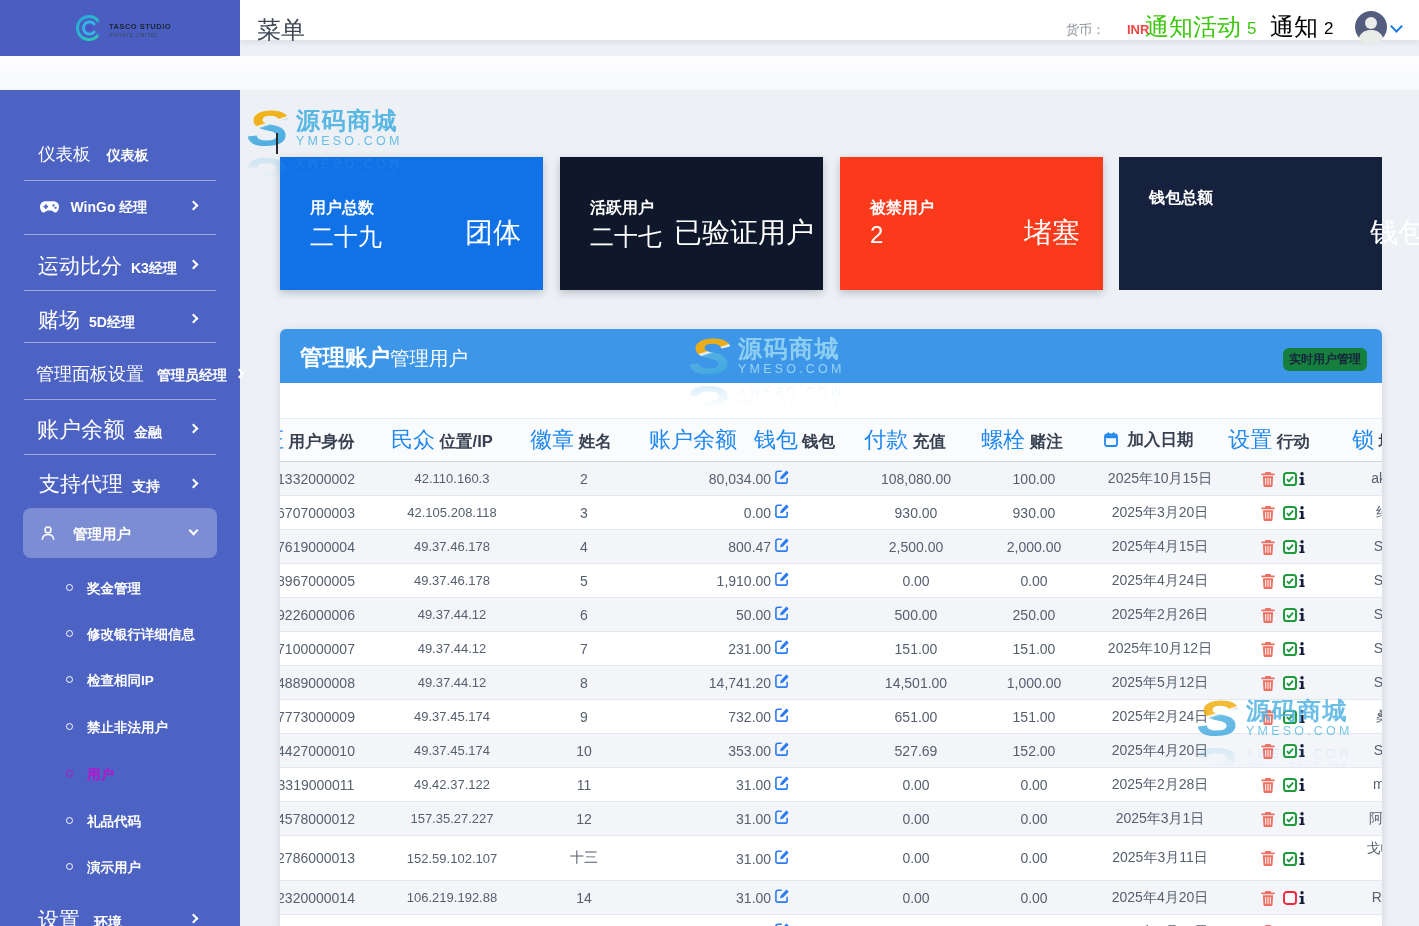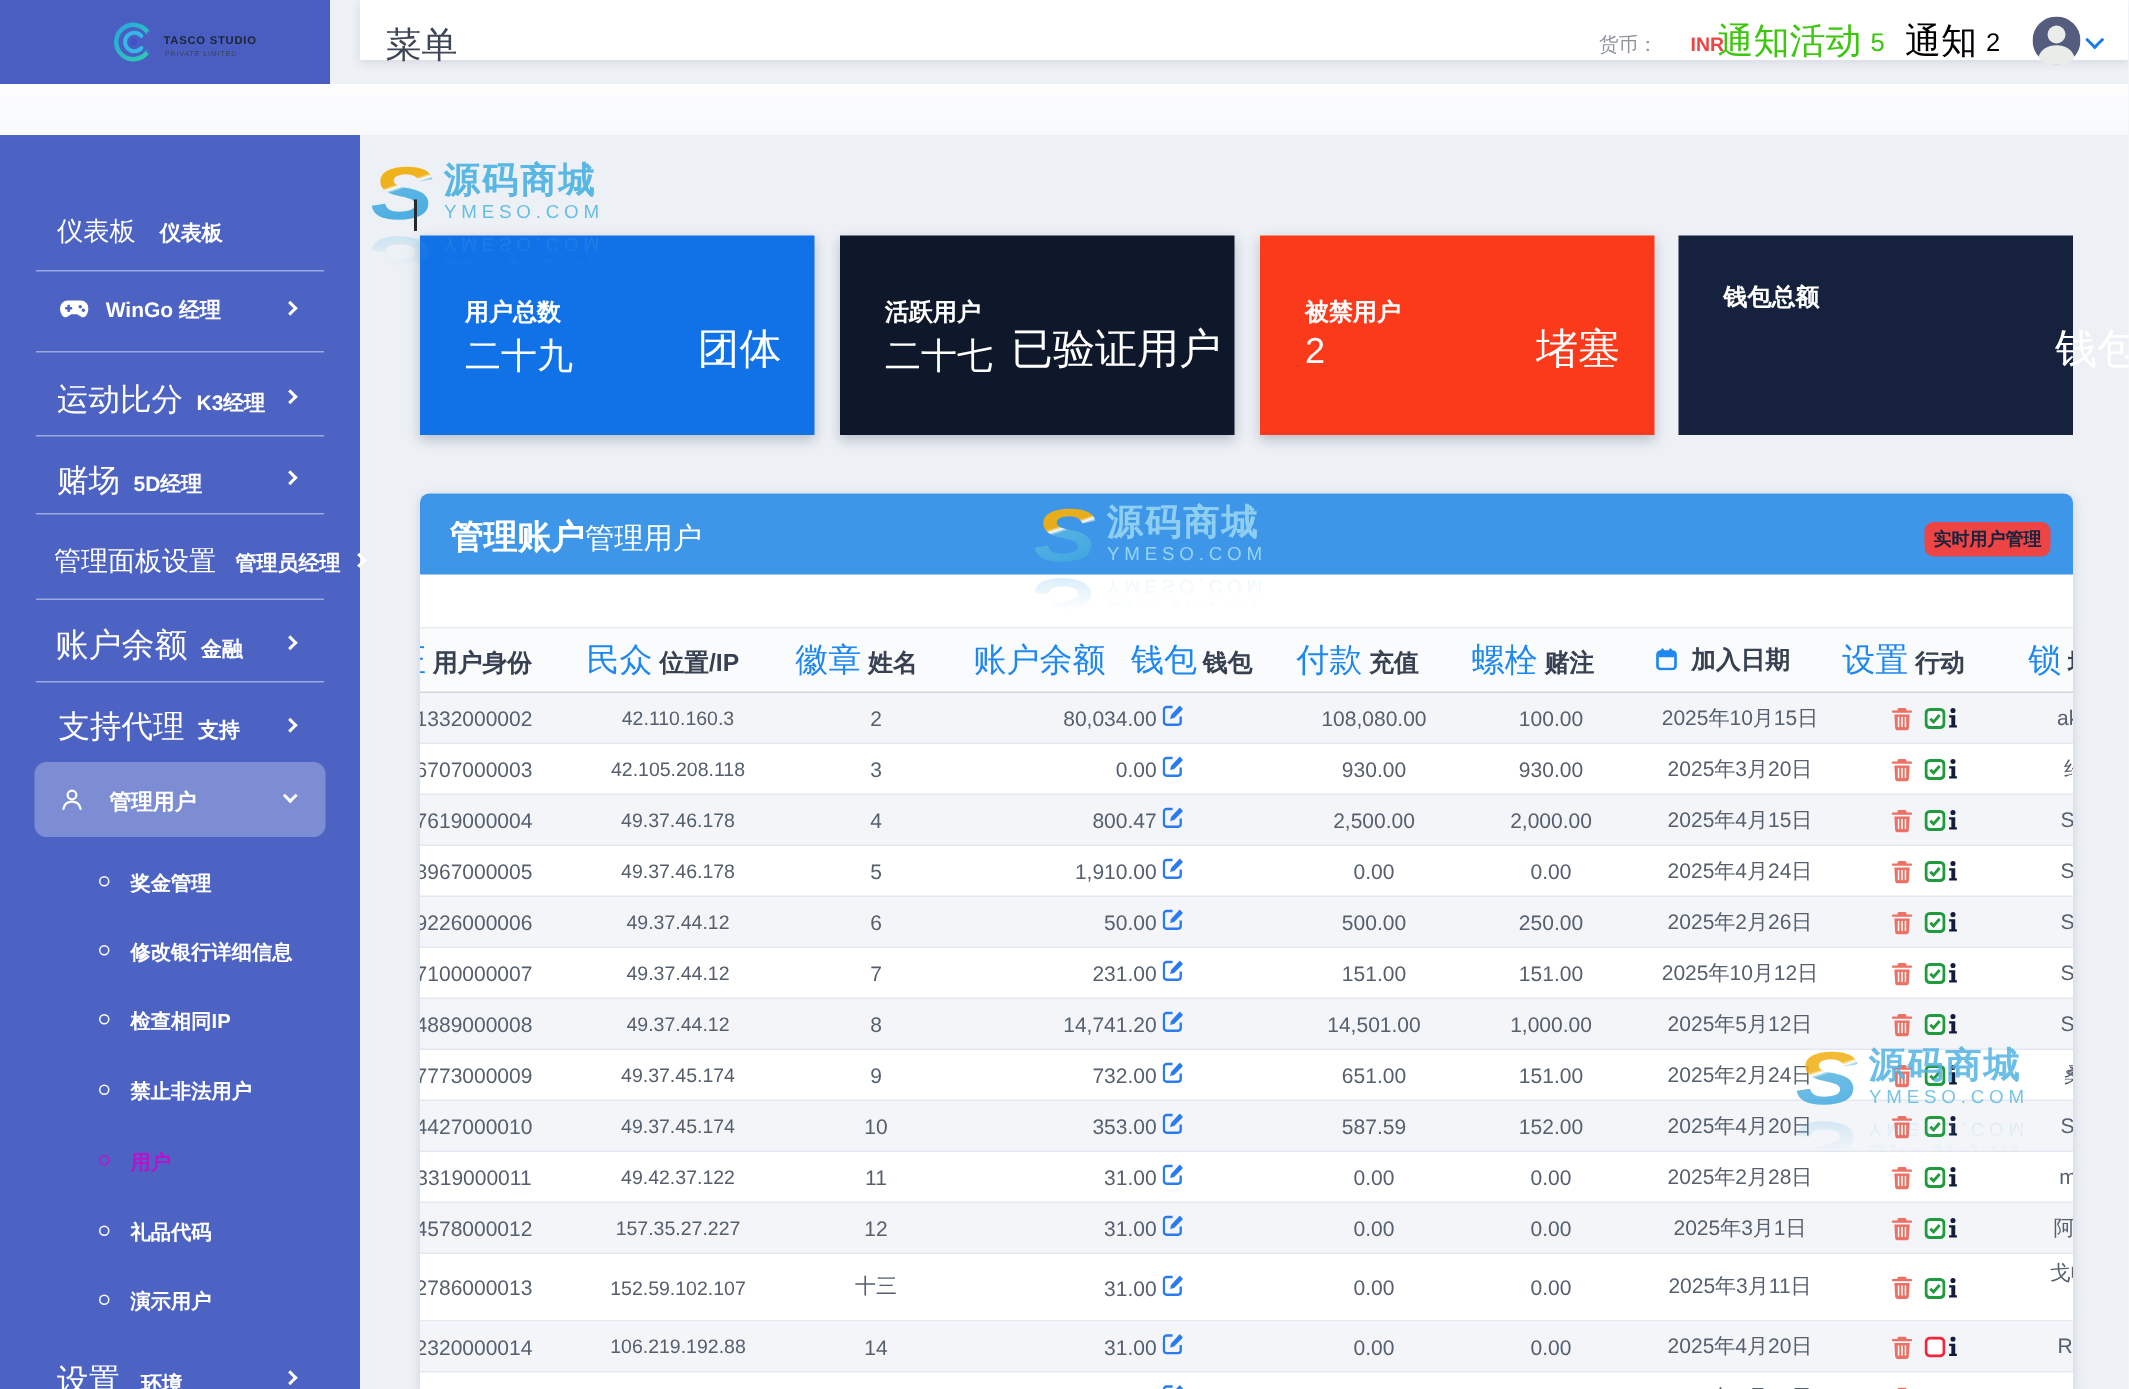--- a/index.html
+++ b/index.html
@@ -12,21 +12,21 @@
 #curr{position:absolute;left:826px;top:21px;font-size:13px;color:#8e939e}
 #curr b{font-size:13px;color:#ef4444;margin-left:22px}
 .notif{position:absolute;top:11px;font-size:24px}
 .notif sup{font-size:17px;position:relative;top:-1px;margin-left:6px;vertical-align:baseline}
 #ngreen{left:905px;color:#3cc70e}
 #nred{left:1030px;color:#000000}
 #avatar{position:absolute;left:1115px;top:11px;width:32px;height:32px}
 #hchev{position:absolute;left:1152px;top:22px;width:9px;height:9px;
  border-right:2.6px solid #1b79ec;border-bottom:2.6px solid #1b79ec;transform:rotate(45deg)}
 
-#sidetop{position:absolute;left:0;top:0;width:220px;height:56px;background:#4a5ec2;z-index:6}
+#sidetop{position:absolute;left:0;top:0;width:240px;height:56px;background:#4a5ec2;z-index:6}
 #slogo{position:absolute;left:74px;top:13px}
 #stx{position:absolute;left:109px;top:22px;font-size:7.5px;font-weight:bold;color:#1c2430;letter-spacing:0.5px;white-space:nowrap}
 #stx2{position:absolute;left:110px;top:32.5px;font-size:4.5px;color:#3a4450;letter-spacing:0.7px;white-space:nowrap}
 
 #band{position:absolute;left:0;top:56px;width:1419px;height:34px;background:linear-gradient(#fdfdfe,#f7f9fb);z-index:1}
 
 #sidebar{position:absolute;left:0;top:90px;width:240px;height:836px;background:#4d63c4;z-index:4;color:#fff}
 .mitem{position:absolute;left:38px;white-space:nowrap}
 .mbig{font-size:21px;font-weight:400;color:#fff}
 .mbig2{font-size:17.5px}
@@ -43,21 +43,21 @@
  box-shadow:0 3px 8px rgba(50,60,80,.28)}
 .clabel{position:absolute;left:30px;top:192px;font-size:16px;font-weight:600;position:absolute}
 .cnum{position:absolute;left:30px;font-size:24px;font-weight:500}
 .cright{position:absolute;font-size:28px;font-weight:500;white-space:nowrap}
 
 #panel{position:absolute;left:280px;top:329px;width:1102px;height:597px;background:#fff;
  border-radius:6px 6px 0 0;box-shadow:0 2px 8px rgba(40,50,70,.16);z-index:2}
 #phead{position:absolute;left:0;top:0;width:1102px;height:54px;background:#3d96e8;border-radius:6px 6px 0 0}
 #ptitle{position:absolute;left:20px;top:13px;color:#fff;font-size:22.5px;font-weight:bold}
 #ptitle span{font-size:19.5px;font-weight:400}
-#pbtn{position:absolute;left:1003px;top:19px;background:#ef4444;color:#17223c;font-size:12px;
+#pbtn{position:absolute;left:1003px;top:19px;background:#15803d;color:#17223c;font-size:12px;
  font-weight:bold;padding:3px 6px;border-radius:6px;white-space:nowrap}
 
 #tblwrap{position:absolute;left:0;top:89px;width:1102px;height:508px;overflow:hidden}
 table{border-collapse:collapse;table-layout:fixed;margin-left:-50px;width:1218px;
  font-size:14px;color:#555f6e}
 td,th{overflow:hidden;white-space:nowrap;text-align:center;vertical-align:middle;padding:0}
 thead th{height:43px;border-top:1px solid #e8ebf1;border-bottom:1px solid #cfd4de;font-size:16.5px;font-weight:bold;color:#374151;padding:0;background:#fafbfd;overflow:visible}
 .hw{display:inline-block;white-space:nowrap}
 .bi{font-size:22px;color:#1e87f0;font-weight:400}
 tbody tr{height:34px}
@@ -444,21 +444,21 @@
 <td class="c-name">桑杰</td>
 </tr>
 <tr class="g">
 <td>4427000010</td>
 <td class="ip">49.37.45.174</td>
 <td>10</td>
 <td class="c-bal">353.00&nbsp;<svg width="14" height="14" viewBox="0 0 15 15">
                 <path d="M13 8.2v4a1.9 1.9 0 01-1.9 1.9H2.9A1.9 1.9 0 011 12.2V3.3a1.9 1.9 0 011.9-1.9h4.3" fill="none" stroke="#2a7bf0" stroke-width="1.7"></path>
                 <path d="M12.6.7l1.6 1.6c.3.3.3.8 0 1.1L8.3 9.3l-2.9.7.7-2.9L12 .7c.2-.2.5-.2.6 0z" fill="#2a7bf0"></path>
               </svg></td>
-<td>587.59</td>
+<td>527.69</td>
 <td>152.00</td>
 <td>2025年4月20日</td>
 <td class="icons"><svg width="14" height="15" viewBox="0 0 14 15">
                 <path fill="#ec7063" d="M5 0h4a1 1 0 011 1v.6h3a.8.8 0 110 1.6H1A.8.8 0 111 1.6h3V1a1 1 0 011-1z"></path>
                 <path fill="#ec7063" d="M1.9 4.3h10.2l-.55 9.1c-.05.9-.8 1.6-1.7 1.6H4.15c-.9 0-1.65-.7-1.7-1.6z"></path>
                 <g stroke="#fff" stroke-width="1" stroke-linecap="round">
                   <path d="M4.7 6.4v6"></path>
                   <path d="M7 6.4v6"></path>
                   <path d="M9.3 6.4v6"></path>
                 </g>

